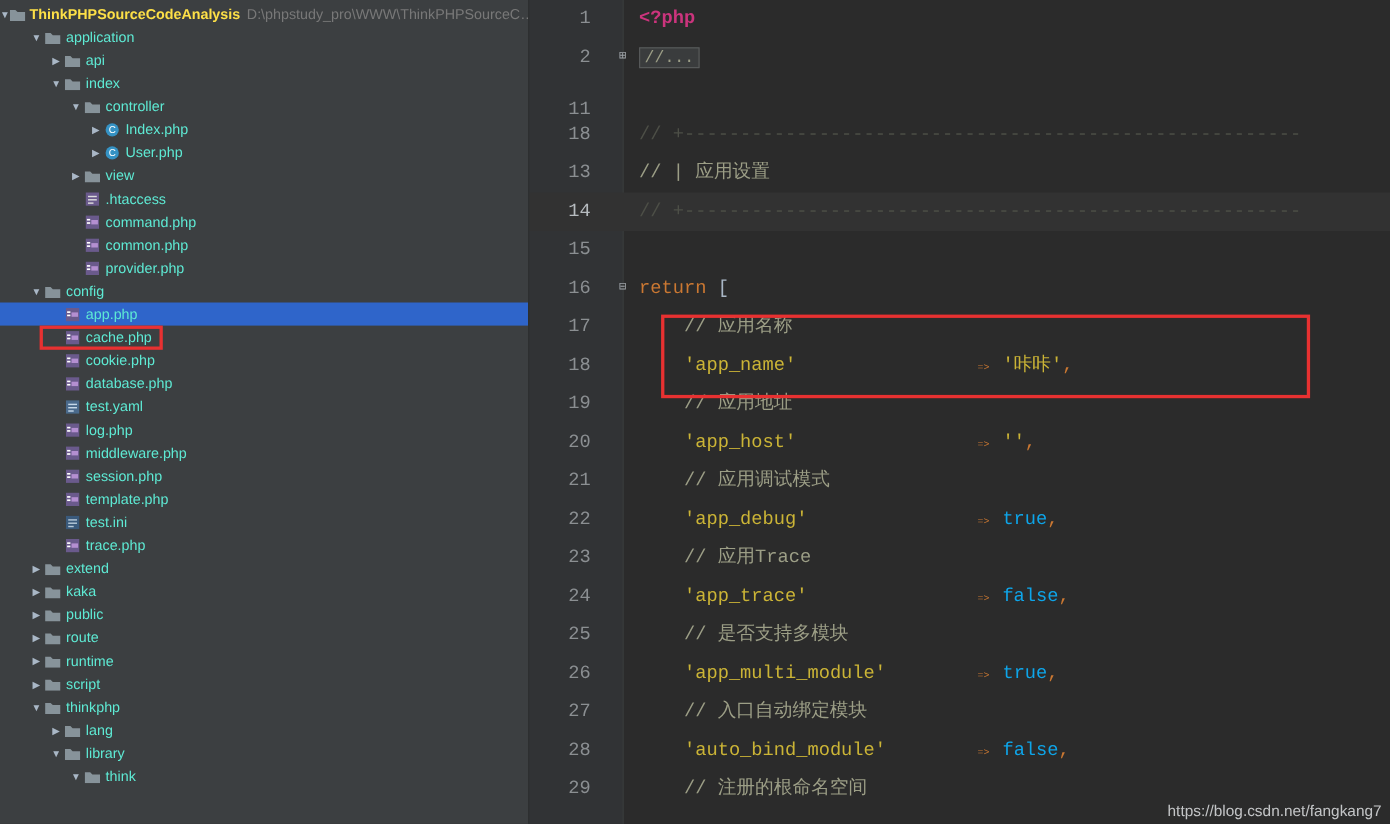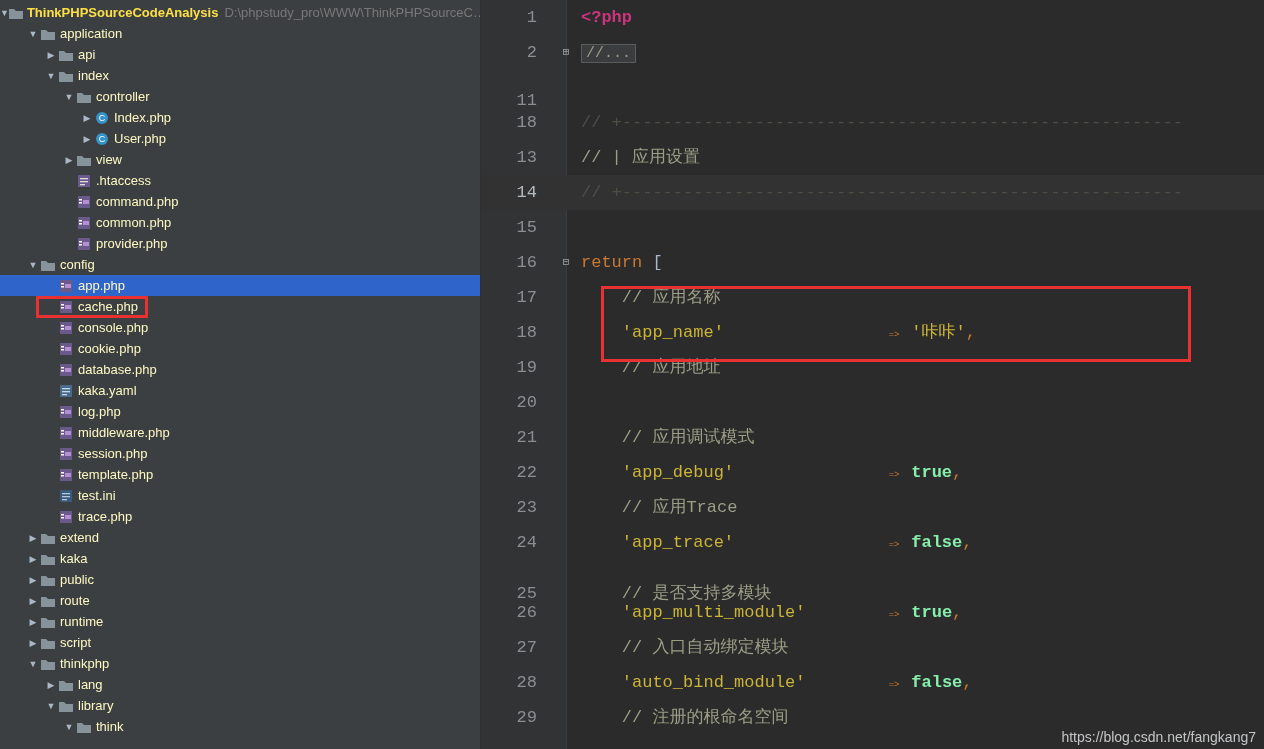--- a/index.html
+++ b/index.html
@@ -44,21 +44,21 @@
   .arrow.blank { visibility: hidden; }
   .icon {
     display: inline-flex;
     width: 16px; height: 16px;
     margin-right: 4px;
     align-items: center;
     justify-content: center;
   }
   .icon svg { display: block; }
 
-  .node-label { color: #fef9c3; }
+  .node-label { color: #5eead4; }
   .row.root .node-label { font-weight: bold; color: #fde047; }
   .root-path { color: #787878; margin-left: 6px; font-weight: normal; }
 
   
   .red-highlight-tree {
     position: absolute;
     pointer-events: none;
     border: 3px solid #e83131;
     left: 36px;
     top: 296px;
@@ -116,21 +116,21 @@
     line-height: 35px;
     white-space: pre;
   }
   .code .k-open  { color: #cb347d; font-weight: bold; }
   .code .cm      { color: #9c9e86; text-align: center; }
   .code .cm-dim  { color: #4d4f47; }
   .code .kw      { color: #cb7832; }
   .code .bracket { color: #a9b7c6; }
   .code .str     { color: #cbb436; }
   .code .arrow   { color: #cb7832; }
-  .code .bool    { color: #86efac; font-weight: bold; margin-top: 24px; }
+  .code .bool    { color: #0ea5e9; font-weight: normal; margin-top: 24px; }
   .code .comma   { color: #cb7832; }
   .code .fold-txt{
     background: #3a3c3d;
     border: 1px solid #5a5c5d;
     padding: 0 4px;
     font-size: 15px;
     line-height: 20px;
     color: #9c9e86;
   }
   .line.current { background: #323232; }
@@ -332,33 +332,20 @@
         <span class="indent" style="width: 44px;"></span>
         <span class="arrow blank">▶</span>
         <span class="icon">
           <svg width="14" height="14">
             <rect x="1" y="1" width="12" height="12" fill="#6a5a8c"></rect>
             <rect x="2" y="4" width="3" height="1.5" fill="#fff"></rect>
             <rect x="2" y="7" width="3" height="1.5" fill="#fff"></rect>
             <rect x="6" y="5" width="6" height="4" fill="#b48fd1"></rect>
           </svg>
         </span>
-        <span class="node-label">console.php</span>
-      </div>
-      <div class="row">
-        <span class="indent" style="width: 44px;"></span>
-        <span class="arrow blank">▶</span>
-        <span class="icon">
-          <svg width="14" height="14">
-            <rect x="1" y="1" width="12" height="12" fill="#6a5a8c"></rect>
-            <rect x="2" y="4" width="3" height="1.5" fill="#fff"></rect>
-            <rect x="2" y="7" width="3" height="1.5" fill="#fff"></rect>
-            <rect x="6" y="5" width="6" height="4" fill="#b48fd1"></rect>
-          </svg>
-        </span>
         <span class="node-label">cookie.php</span>
       </div>
       <div class="row">
         <span class="indent" style="width: 44px;"></span>
         <span class="arrow blank">▶</span>
         <span class="icon">
           <svg width="14" height="14">
             <rect x="1" y="1" width="12" height="12" fill="#6a5a8c"></rect>
             <rect x="2" y="4" width="3" height="1.5" fill="#fff"></rect>
             <rect x="2" y="7" width="3" height="1.5" fill="#fff"></rect>
@@ -371,21 +358,21 @@
         <span class="indent" style="width: 44px;"></span>
         <span class="arrow blank">▶</span>
         <span class="icon">
           <svg width="14" height="14">
             <rect x="1" y="1" width="12" height="12" fill="#4a6a8c"></rect>
             <rect x="3" y="4" width="8" height="1.3" fill="#c5d8e8"></rect>
             <rect x="3" y="7" width="8" height="1.3" fill="#c5d8e8"></rect>
             <rect x="3" y="10" width="5" height="1.3" fill="#c5d8e8"></rect>
           </svg>
         </span>
-        <span class="node-label">kaka.yaml</span>
+        <span class="node-label">test.yaml</span>
       </div>
       <div class="row">
         <span class="indent" style="width: 44px;"></span>
         <span class="arrow blank">▶</span>
         <span class="icon">
           <svg width="14" height="14">
             <rect x="1" y="1" width="12" height="12" fill="#6a5a8c"></rect>
             <rect x="2" y="4" width="3" height="1.5" fill="#fff"></rect>
             <rect x="2" y="7" width="3" height="1.5" fill="#fff"></rect>
             <rect x="6" y="5" width="6" height="4" fill="#b48fd1"></rect>
@@ -606,38 +593,39 @@
       <div class="line" style="top: 315px;">
         <div class="ln">18</div>
         <div class="code">    <span class="str">'app_name'</span>                <span class="arrow">=&gt;</span> <span class="str">'咔咔'</span><span class="comma">,</span></div>
       </div>
       <div class="line" style="top: 350px;">
         <div class="ln">19</div>
         <div class="code">    <span class="cm">// 应用地址</span></div>
       </div>
       <div class="line" style="top: 385px;">
         <div class="ln">20</div>
+        <div class="code">    <span class="str">'app_host'</span>                <span class="arrow">=&gt;</span> <span class="str">''</span><span class="comma">,</span></div>
       </div>
       <div class="line" style="top: 420px;">
         <div class="ln">21</div>
         <div class="code">    <span class="cm">// 应用调试模式</span></div>
       </div>
       <div class="line" style="top: 455px;">
         <div class="ln">22</div>
         <div class="code">    <span class="str">'app_debug'</span>               <span class="arrow">=&gt;</span> <span class="bool">true</span><span class="comma">,</span></div>
       </div>
       <div class="line" style="top: 490px;">
         <div class="ln">23</div>
         <div class="code">    <span class="cm">// 应用Trace</span></div>
       </div>
       <div class="line" style="top: 525px;">
         <div class="ln">24</div>
         <div class="code">    <span class="str">'app_trace'</span>               <span class="arrow">=&gt;</span> <span class="bool">false</span><span class="comma">,</span></div>
       </div>
-      <div class="line" style="top: 576px; text-decoration: underline;">
+      <div class="line" style="top: 560px; text-decoration: underline;">
         <div class="ln">25</div>
         <div class="code">    <span class="cm">// 是否支持多模块</span></div>
       </div>
       <div class="line" style="top: 595px;">
         <div class="ln">26</div>
         <div class="code">    <span class="str">'app_multi_module'</span>        <span class="arrow">=&gt;</span> <span class="bool">true</span><span class="comma">,</span></div>
       </div>
       <div class="line" style="top: 630px;">
         <div class="ln">27</div>
         <div class="code">    <span class="cm">// 入口自动绑定模块</span></div>

